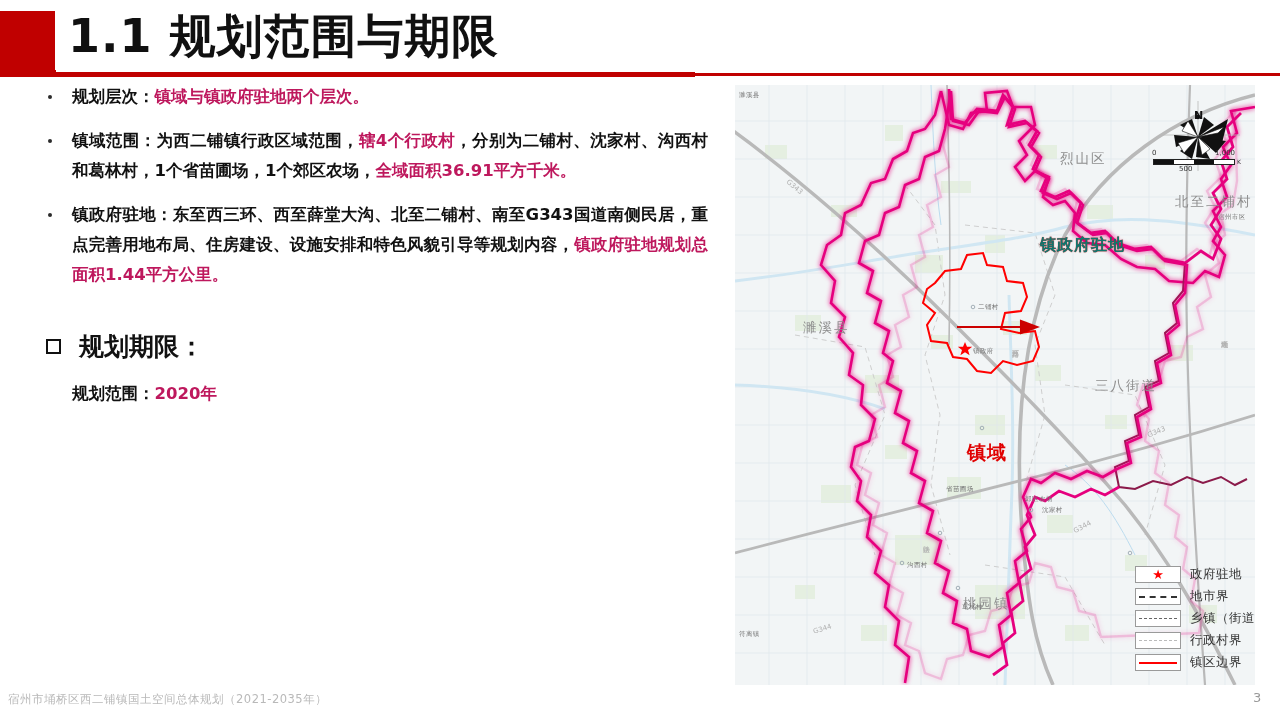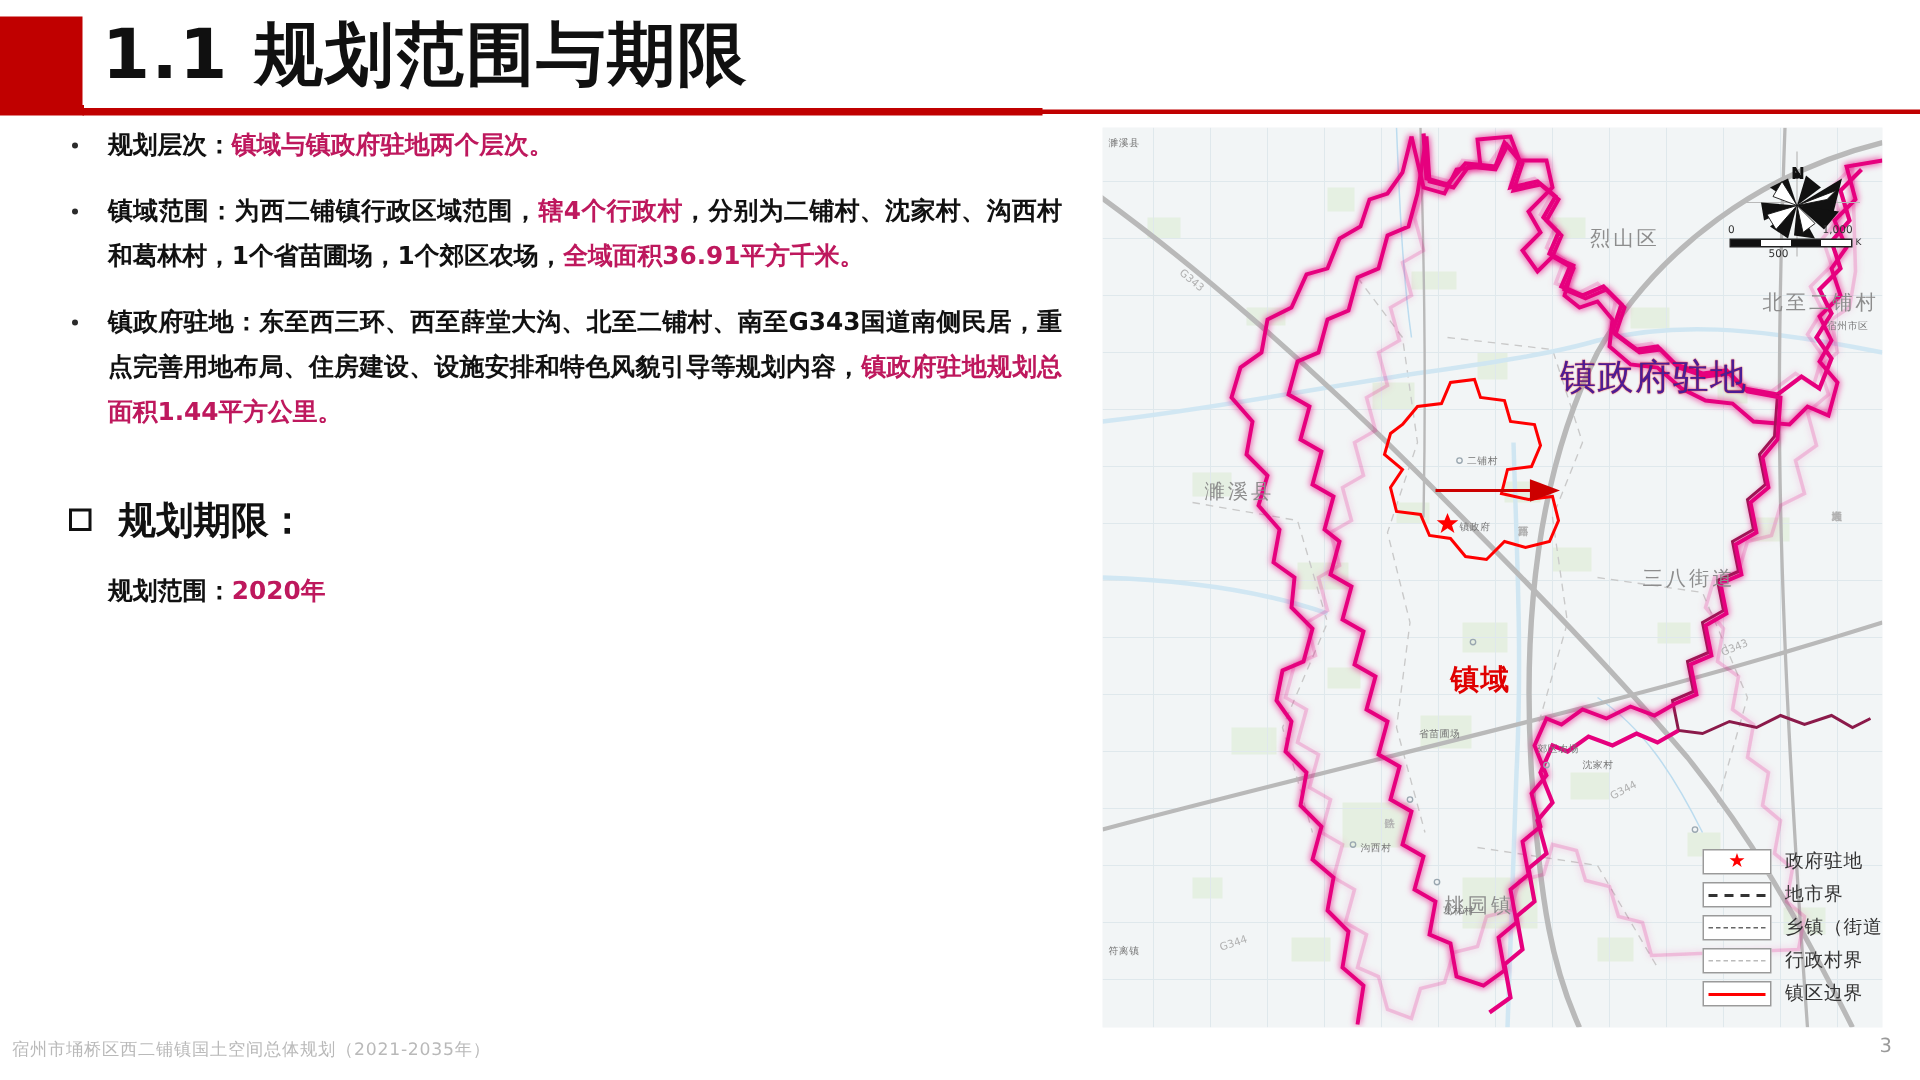--- a/index.html
+++ b/index.html
@@ -81,21 +81,21 @@
   }
   .map svg{display:block;}
 
   .map-label{
     position:absolute;color:#8d8d8d;font-size:13.5px;
     letter-spacing:2px;white-space:nowrap;pointer-events:none;
     font-family:"DejaVu Sans","Liberation Sans",sans-serif;
   }
   .map-label.small{font-size:6.5px;letter-spacing:.4px;color:#777;}
   .map-label.redbig{
-    color:#4c1d95;font-weight:normal;font-size:24px;letter-spacing:1px;
+    color:#0f766e;font-weight:bold;font-size:16px;letter-spacing:1px;
     text-shadow:0 0 1px #e00000;
   }
   .map-label.redmid{
     color:#e00000;font-weight:bold;font-size:19px;letter-spacing:1px;
   }
   .map-label.road{color:#b0b0b0;font-size:7px;letter-spacing:0;}
 
   
   .north-wrap{position:absolute;left:415px;top:4px;width:100px;height:85px;}
   .north-n{position:absolute;left:44px;top:20px;font-size:11px;font-weight:bold;color:#111;}
@@ -336,21 +336,21 @@
   <div class="map-label redmid" style="left:232px;top:355px;">镇域</div>
 
   <div class="map-label" style="left:325px;top:65px;">烈山区</div>
   <div class="map-label" style="left:440px;top:108px;">北至二铺村</div>
   <div class="map-label" style="left:68px;top:234px;">濉溪县</div>
   <div class="map-label" style="left:360px;top:292px;">三八街道</div>
   <div class="map-label" style="left:215px;top:510px;padding-left:13px;">桃园镇</div>
 
   <div class="map-label small" style="left:243px;top:218px;">二铺村</div>
   <div class="map-label small" style="left:238px;top:262px;">镇政府</div>
-  <div class="map-label small" style="left:300px;top:421px;padding-left:20px;">沈家村</div>
+  <div class="map-label small" style="left:287px;top:421px;padding-left:20px;">沈家村</div>
   <div class="map-label small" style="left:211px;top:400px;">省苗圃场</div>
   <div class="map-label small" style="left:290px;top:410px;">郊区农场</div>
   <div class="map-label small" style="left:172px;top:476px;">沟西村</div>
   <div class="map-label small" style="left:227px;top:518px;">葛林村</div>
   <div class="map-label small" style="left:400px;top:510px;">高速出入口</div>
   <div class="map-label small" style="left:483px;top:128px;">宿州市区</div>
   <div class="map-label small" style="left:4px;top:6px;">濉溪县</div>
   <div class="map-label small" style="left:4px;top:545px;">符离镇</div>
 
   <div class="map-label road" style="left:50px;top:98px;transform:rotate(40deg);">G343</div>

